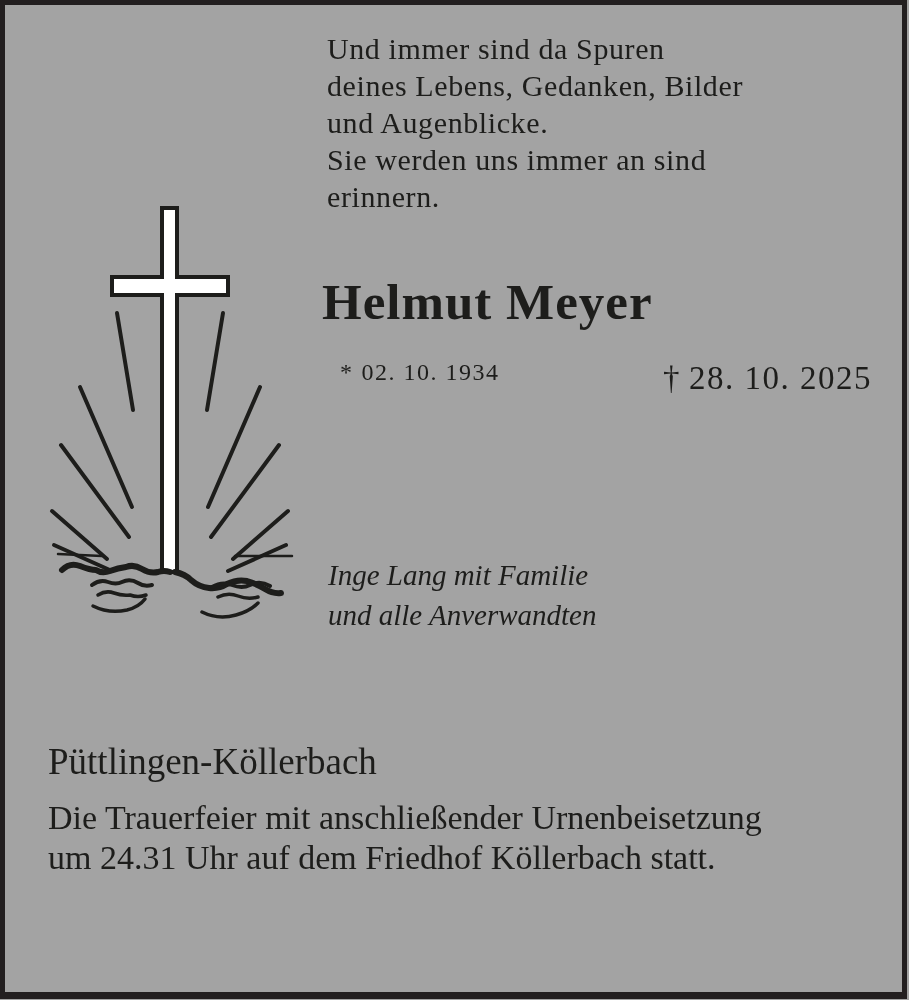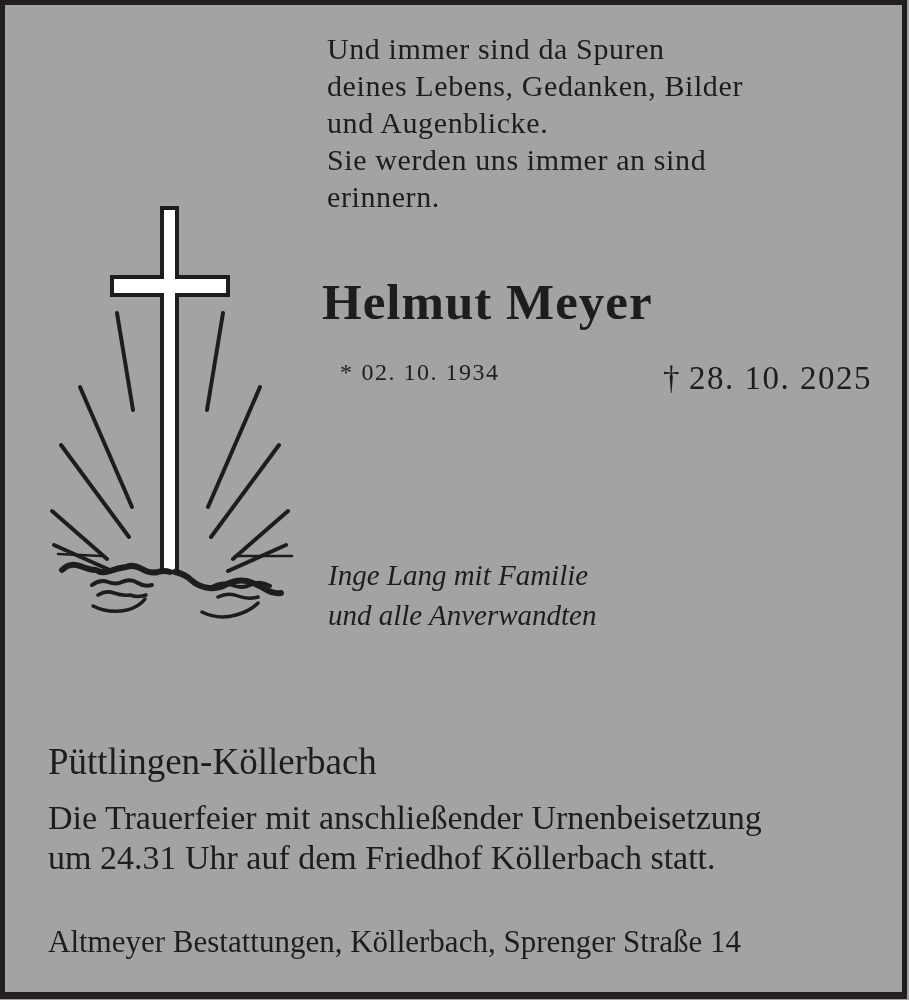--- a/index.html
+++ b/index.html
@@ -103,15 +103,14 @@
     <div>und alle Anverwandten</div>
   </div>
 
   <div class="abs location">Püttlingen-Köllerbach</div>
 
   <div class="abs funeral-info">
     <div>Die Trauerfeier mit anschließender Urnenbeisetzung</div>
     <div>um 24.31 Uhr auf dem Friedhof Köllerbach statt.</div>
   </div>
 
-  <div class="abs funeral-home">Altmeyer Bestattungen, Köllerbach, Sprenger Straße 14</div>
 
 </div>
 
 </body></html>

